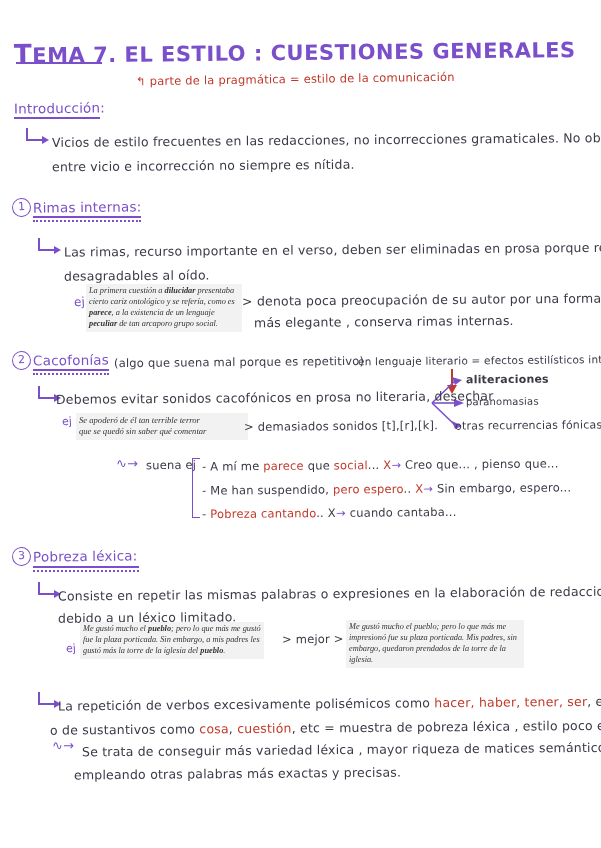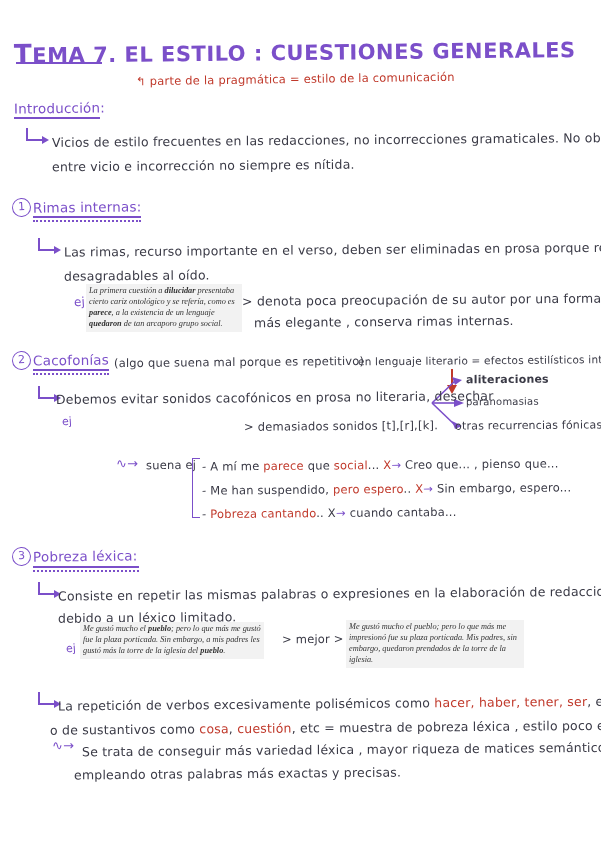--- a/index.html
+++ b/index.html
@@ -159,21 +159,21 @@
   <div class="hw heading purple" style="left:33px; top:199px;">Rimas internas:</div>
   <div class="heading-ul" style="left:33px; top:216px; width:108px;"></div>
   <div class="heading-ul dotted" style="left:33px; top:220px; width:108px;"></div>
 
   <div class="sq-arrow" style="left:38px; top:238px;"></div>
   <div class="hw body-line dark" style="left:64px; top:242px;">Las rimas, recurso importante en el verso, deben ser eliminadas en prosa porque resultan</div>
   <div class="hw body-line dark" style="left:64px; top:268px;">desagradables al oído.</div>
 
   <div class="ej" style="left:74px; top:295px;">ej</div>
   <div class="printbox" style="left:86px; top:284px; width:150px;">
-    <span>La primera cuestión a <b>dilucidar</b> presentaba cierto cariz ontológico y se refería, como es <b>parece</b>, a la existencia de un lenguaje <b>quedaron</b> de tan arcaporo grupo social.</span>
+    <span>La primera cuestión a <b>dilucidar</b> presentaba cierto cariz ontológico y se refería, como es <b>parece</b>, a la existencia de un lenguaje <b>peculiar</b> de tan arcaporo grupo social.</span>
   </div>
 
   <div class="hw body-line dark" style="left:242px; top:292px;">&gt; denota poca preocupación de su autor por una forma/estilo</div>
   <div class="hw body-line dark" style="left:254px; top:314px;">más elegante , conserva rimas internas.</div>
 
   <div class="num-circle" style="left:12px; top:351px;">2</div>
   <div class="hw heading purple" style="left:33px; top:352px;">Cacofonías</div>
   <div class="heading-ul" style="left:33px; top:369px; width:76px;"></div>
   <div class="heading-ul dotted" style="left:33px; top:373px; width:76px;"></div>
   <div class="hw body-line purple" style="left:114px; top:355px; font-size:11.5px;">(algo que suena mal porque es repetitivo)</div>
@@ -195,20 +195,24 @@
   </svg>
 
   <div class="hw body-line dark" style="left:466px; top:373px; font-size:11px;font-weight:bold;">aliteraciones</div>
   <div class="hw body-line dark" style="left:466px; top:396px; font-size:10px;">paranomasias</div>
   <div class="hw body-line dark" style="left:455px; top:419px; font-size:11px;">otras recurrencias fónicas</div>
 
   <div class="sq-arrow" style="left:38px; top:386px;"></div>
   <div class="hw body-line dark" style="left:56px; top:390px;">Debemos evitar sonidos cacofónicos en prosa no literaria, desechar</div>
 
   <div class="ej" style="left:62px; top:415px; font-size:11px;">ej</div>
+  <div class="printbox" style="left:76px; top:413px; width:166px; font-size:8.6px;">
+    <div>Se apoderó de él tan terrible terror</div>
+    <div>que se quedó sin saber qué comentar</div>
+  </div>
   <div class="hw body-line dark" style="left:244px; top:419px; font-size:11.5px;">&gt; demasiados sonidos [t],[r],[k].</div>
 
   <div class="wave" style="left:116px; top:456px;">∿→</div>
   <div class="hw body-line purple" style="left:146px; top:458px; font-size:11.5px;">suena ej</div>
   <div class="brace" style="left:192px; top:458px; height:58px;"></div>
 
   <div class="hw body-line dark" style="left:202px; top:458px; font-size:11.5px;">
     <span>- </span><span>A mí me </span><span class="red">parece</span><span> que </span><span class="red">social</span><span>...</span>
     <span class="red">X</span><span class="purple">→</span>
     <span>Creo que... , pienso que...</span>

